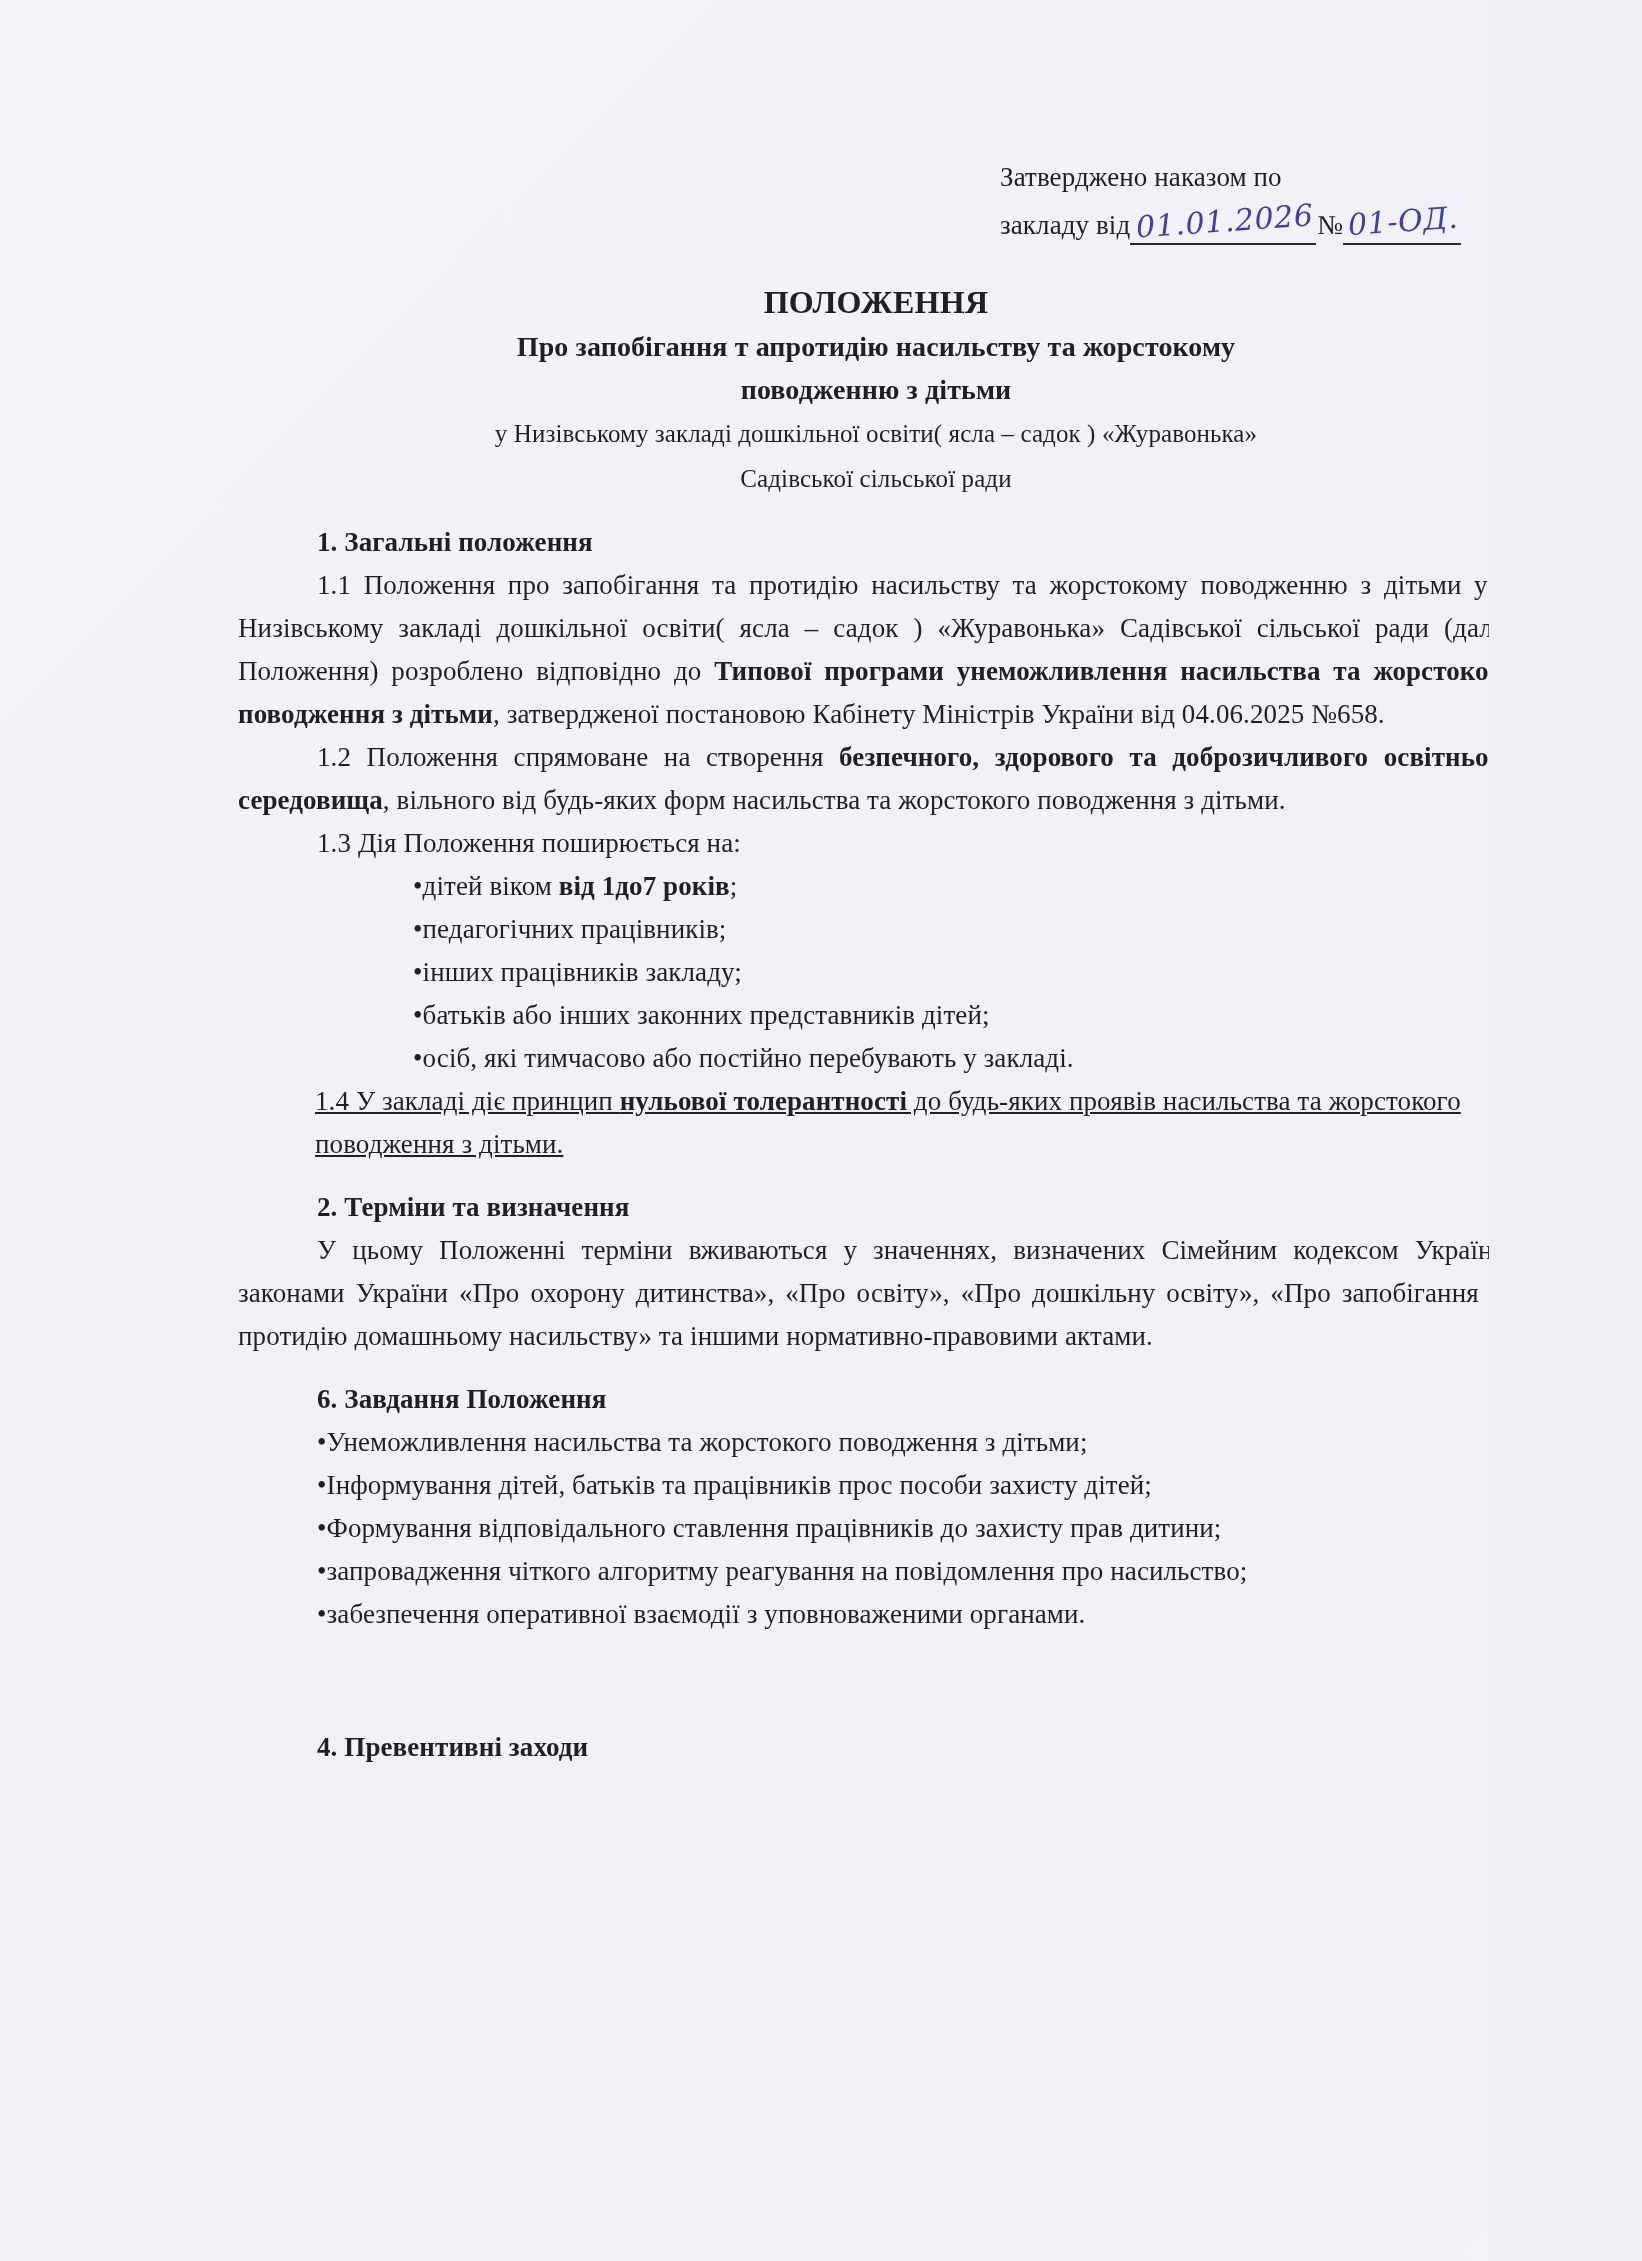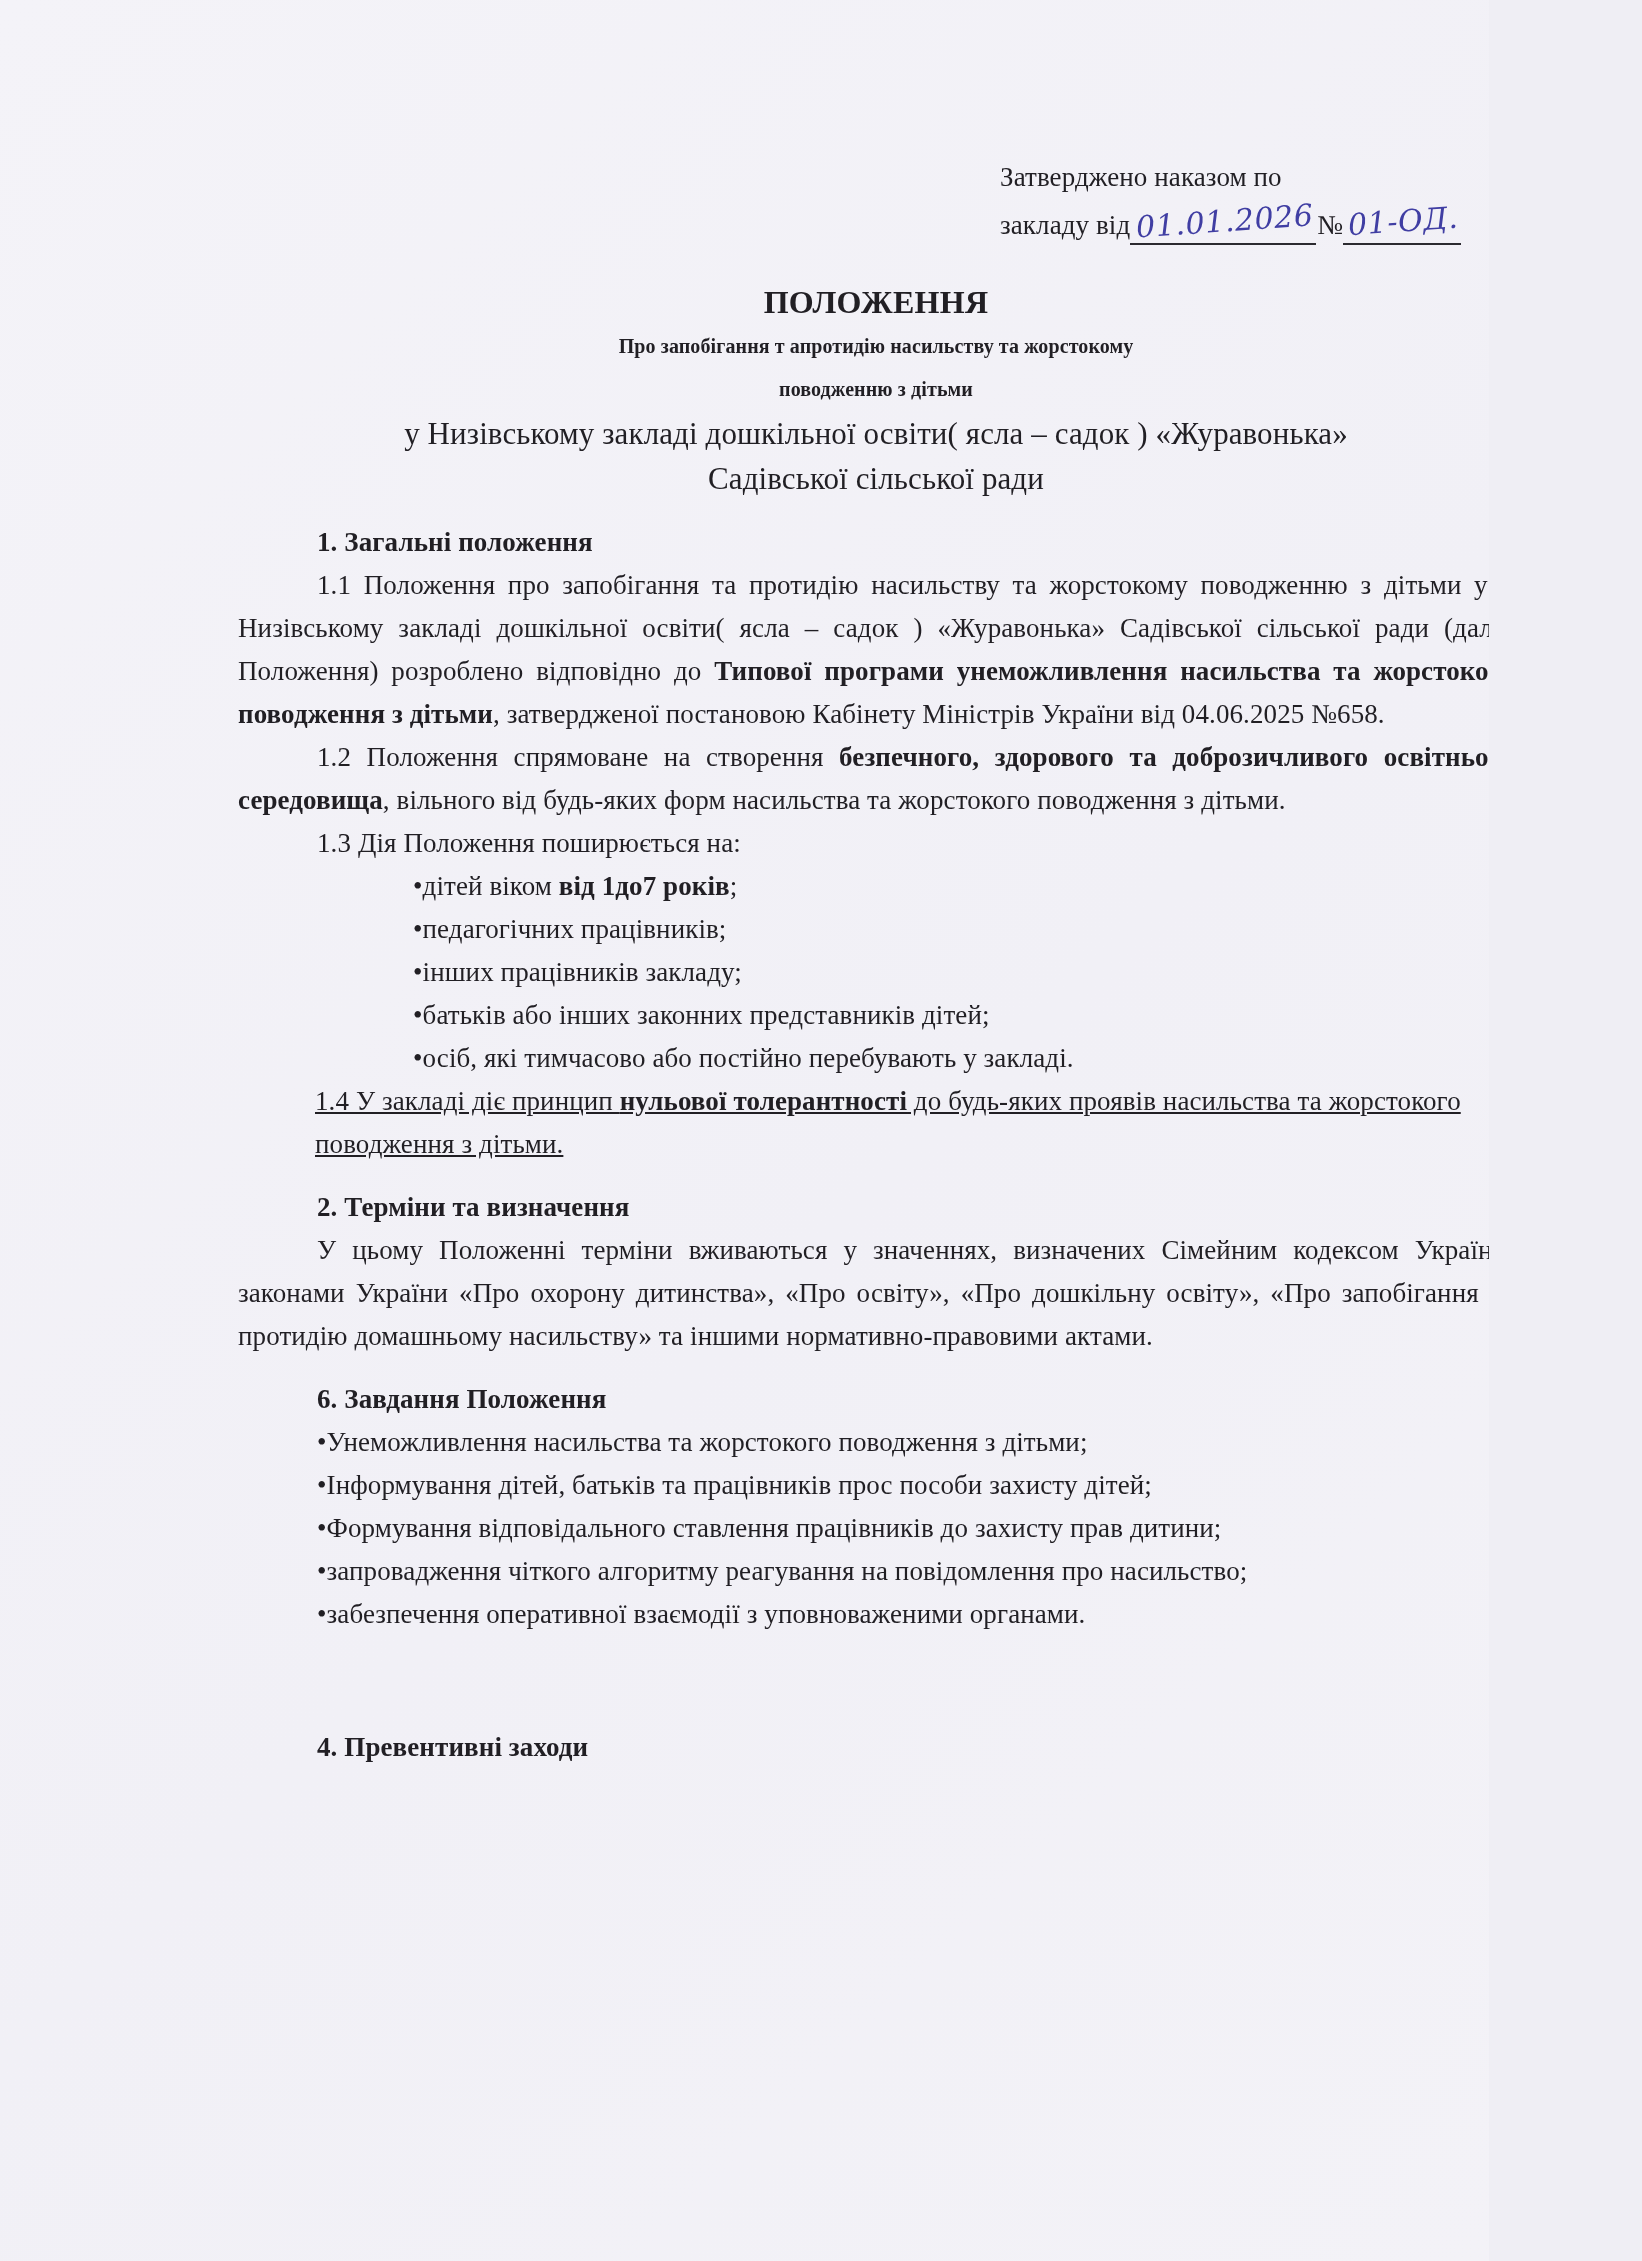--- a/index.html
+++ b/index.html
@@ -50,22 +50,22 @@
     color: #403ea3;
     letter-spacing: 0.6px;
     transform: rotate(-4deg) translateY(-2.6px);
   }
   .hw-date { min-width: 155px; }
   .hw-num  { min-width: 103px; }
   .numero { padding-left: 1.3px; }
   
   .title-block { text-align: center; margin-top: 30px; }
   .title-main { font-size: 32px; font-weight: bold; line-height: 46px; letter-spacing: 0.3px; }
-  .title-sub  { font-size: 20px; font-weight: bold; line-height: 43px; }
-  .title-inst { font-size: 31px; line-height: 45px; }
+  .title-sub  { font-size: 28px; font-weight: bold; line-height: 43px; }
+  .title-inst { font-size: 25px; line-height: 45px; }
   
   p { margin: 0; }
   .para { text-align: justify; text-indent: 79px; }
   .heading { font-weight: bold; text-indent: 79px; margin-top: 20px; text-align: left; }
   .p13 { text-indent: 79px; text-align: left; }
   .p14 { margin-left: 77px; text-indent: 0; text-align: left; text-decoration: underline; }
   ul { list-style: none; margin: 0; padding: 0; }
   .list-13 { padding-left: 175px; }
   .list-13 li::before { content: "\2022 "; }
   .list-3 li { text-indent: 79px; text-align: left; }

